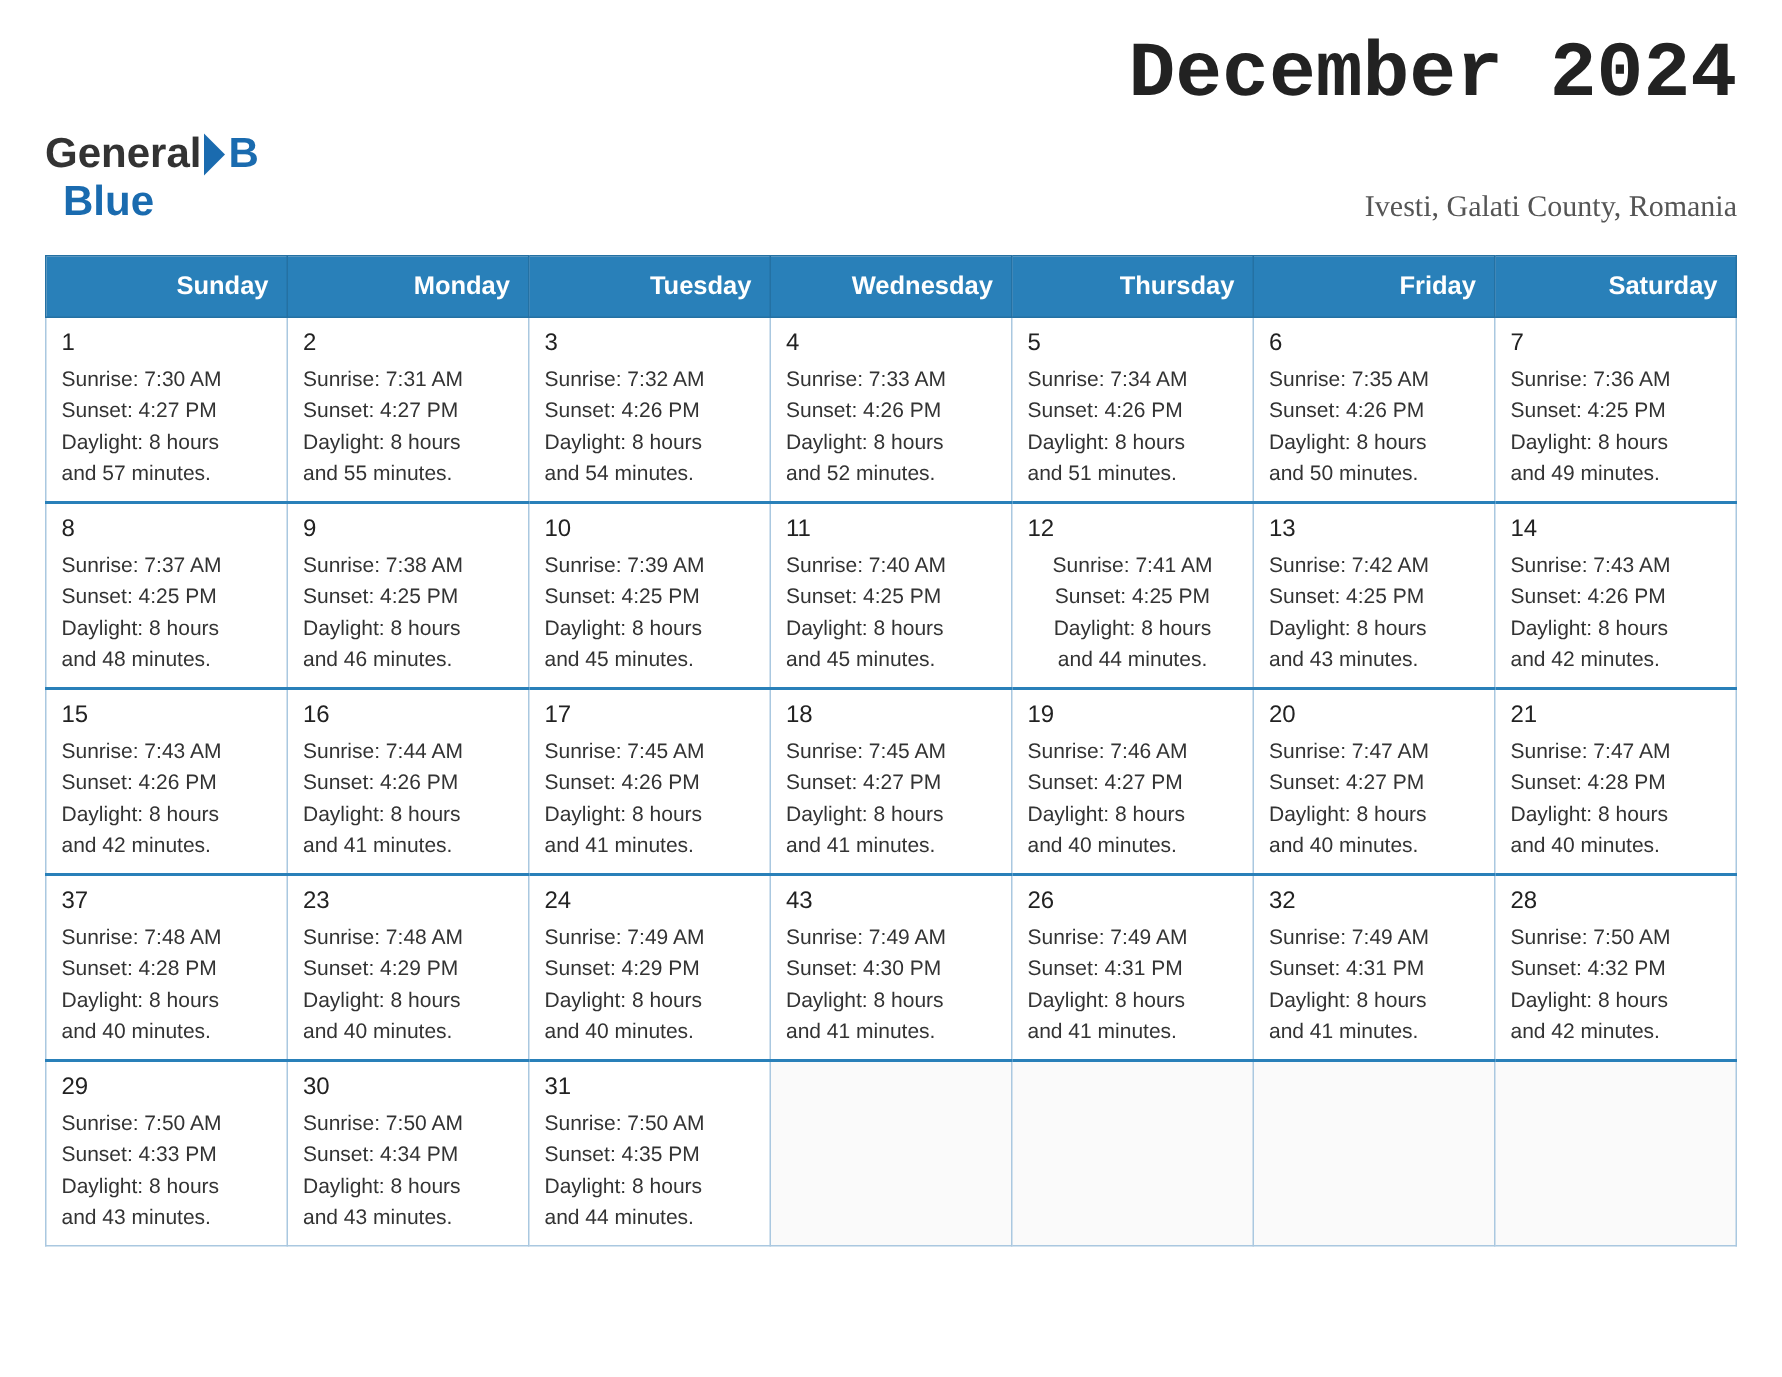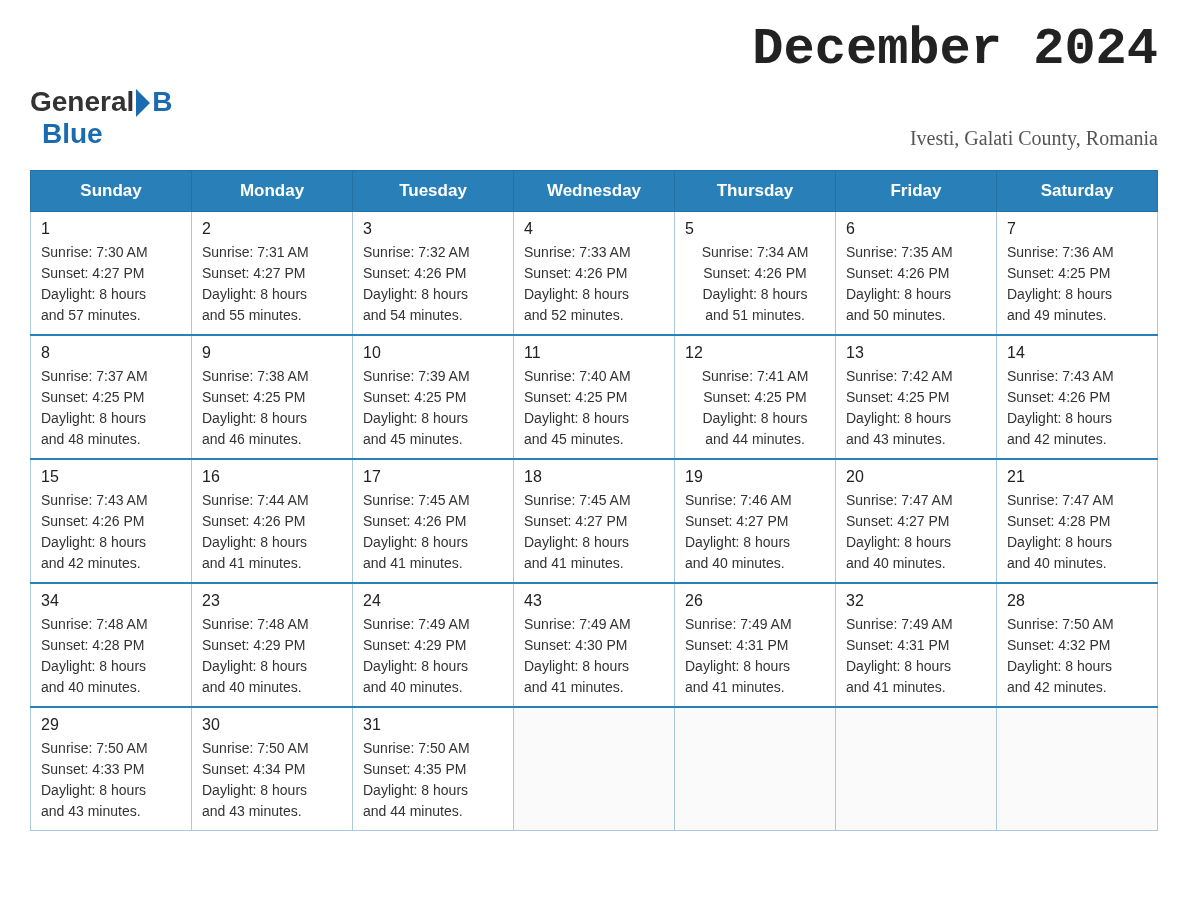--- a/index.html
+++ b/index.html
@@ -72,21 +72,21 @@
       width: 100%;
       border-collapse: collapse;
       border: 1px solid #3a7abf;
     }
     .calendar th {
       background-color: #2980b9;
       color: #fff;
       font-size: 17px;
       font-weight: bold;
       padding: 10px 12px;
-      text-align: center;
+      text-align: right;
       border: 1px solid #2471a3;
     }
     .calendar td {
       vertical-align: top;
       padding: 8px 10px;
       border: 1px solid #aac8e0;
       width: calc(100% / 7);
       min-height: 100px;
       font-size: 13px;
       color: #333;
@@ -169,21 +169,21 @@
         </td>
         <td>
           <span class="day-number">4</span>
           <div class="day-info" style="white-space: pre-line;">Sunrise: 7:33 AM
 Sunset: 4:26 PM
 Daylight: 8 hours
 and 52 minutes.</div>
         </td>
         <td>
           <span class="day-number">5</span>
-          <div class="day-info" style="white-space: pre-line; text-align: center;">Sunrise: 7:34 AM
+          <div class="day-info" style="white-space: pre-line;">Sunrise: 7:34 AM
 Sunset: 4:26 PM
 Daylight: 8 hours
 and 51 minutes.</div>
         </td>
         <td>
           <span class="day-number">6</span>
           <div class="day-info" style="white-space: pre-line;">Sunrise: 7:35 AM
 Sunset: 4:26 PM
 Daylight: 8 hours
 and 50 minutes.</div>
@@ -293,21 +293,21 @@
         <td>
           <span class="day-number">21</span>
           <div class="day-info" style="white-space: pre-line;">Sunrise: 7:47 AM
 Sunset: 4:28 PM
 Daylight: 8 hours
 and 40 minutes.</div>
         </td>
       </tr>
       <tr class="row-separator">
         <td>
-          <span class="day-number">34</span>
+          <span class="day-number">37</span>
           <div class="day-info" style="white-space: pre-line;">Sunrise: 7:48 AM
 Sunset: 4:28 PM
 Daylight: 8 hours
 and 40 minutes.</div>
         </td>
         <td>
           <span class="day-number">23</span>
           <div class="day-info" style="white-space: pre-line;">Sunrise: 7:48 AM
 Sunset: 4:29 PM
 Daylight: 8 hours

